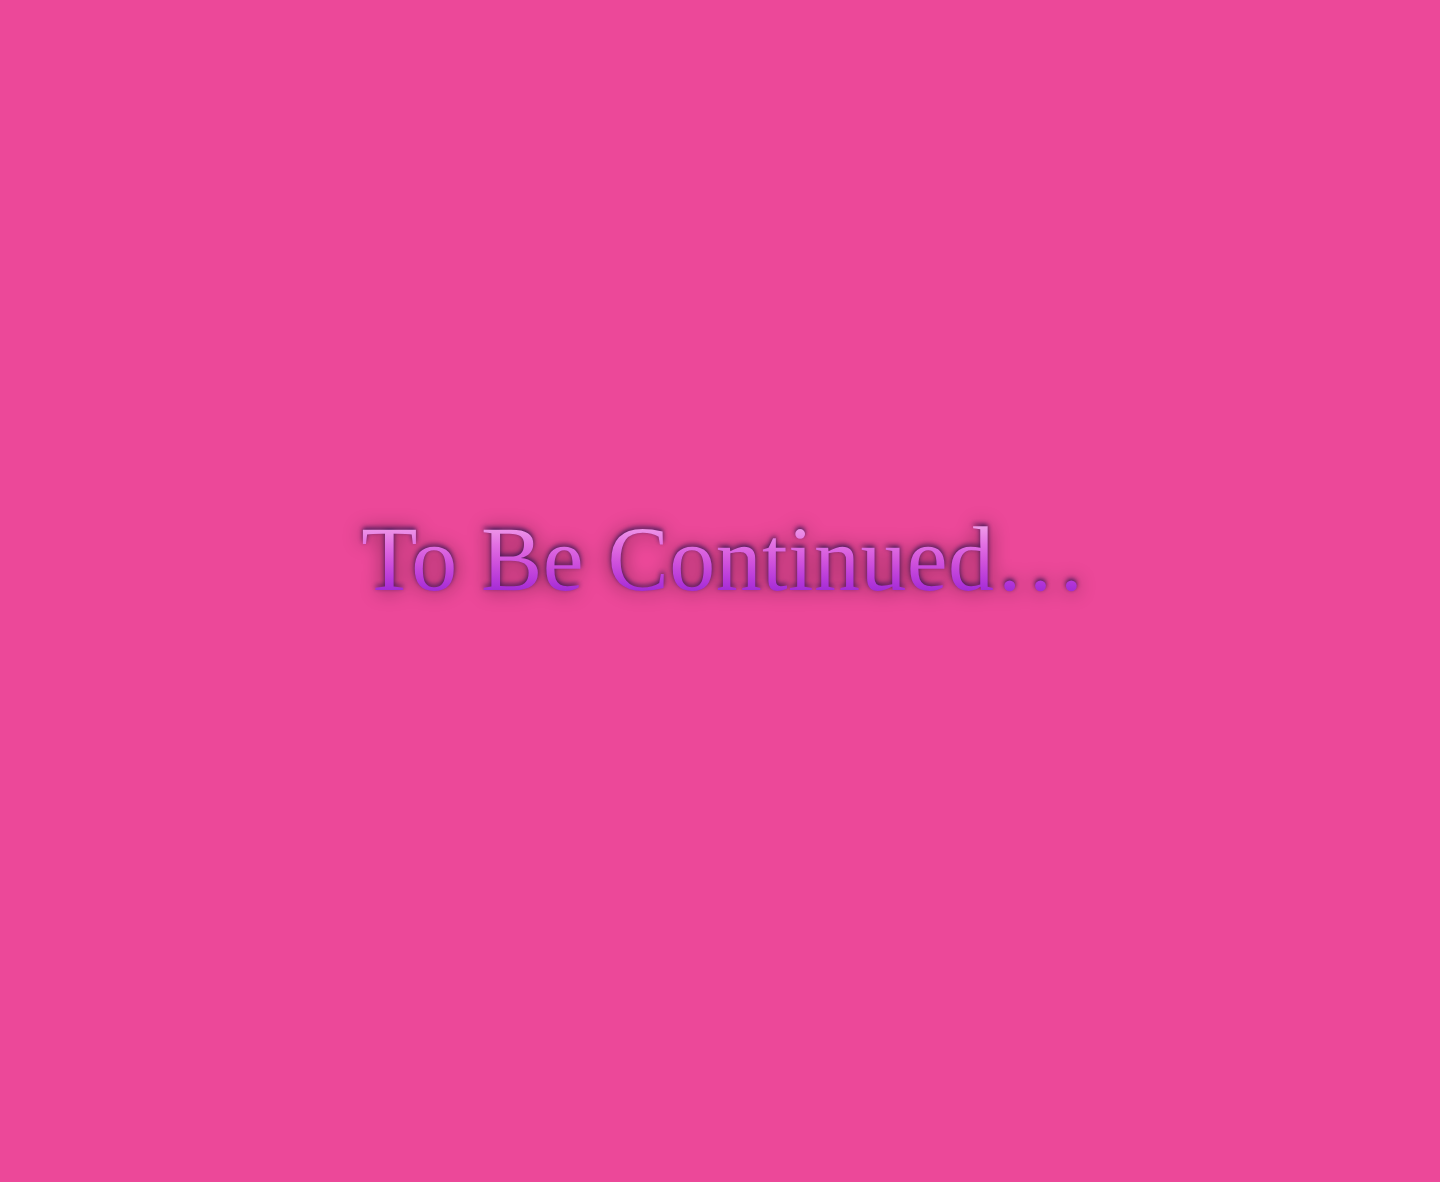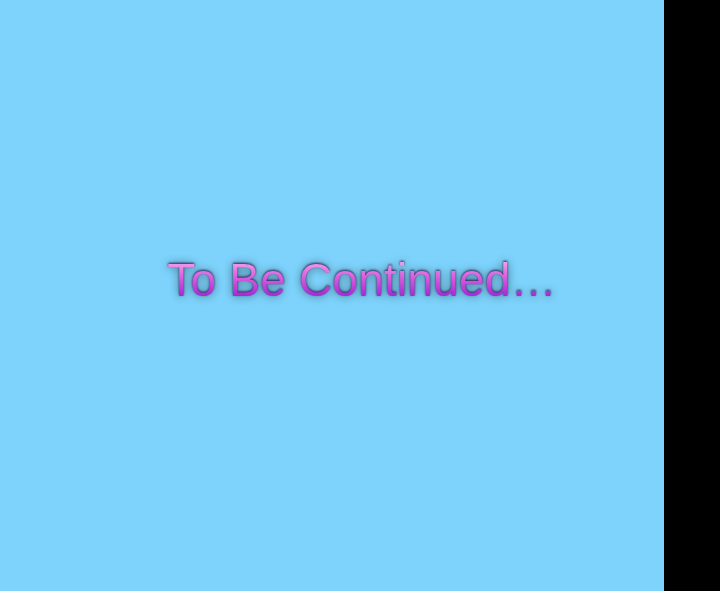--- a/index.html
+++ b/index.html
@@ -11,24 +11,25 @@
 
   body {
     width: 720px;
     height: 591px;
     overflow: hidden;
     font-family: "Liberation Sans", sans-serif;
   }
 
   #screen {
     position: relative;
-    width: 664px;
+    width: 720px;
     height: 591px;
-    background-color: #7dd3fc;
+    background-color: #ec4899;
     overflow: hidden;
+    font-family: Liberation Serif, serif;
   }
 
   
   #title-block {
     position: absolute;
     left: 0;
     top: 0;
     width: 720px;
     height: 591px;
     display: flex;

